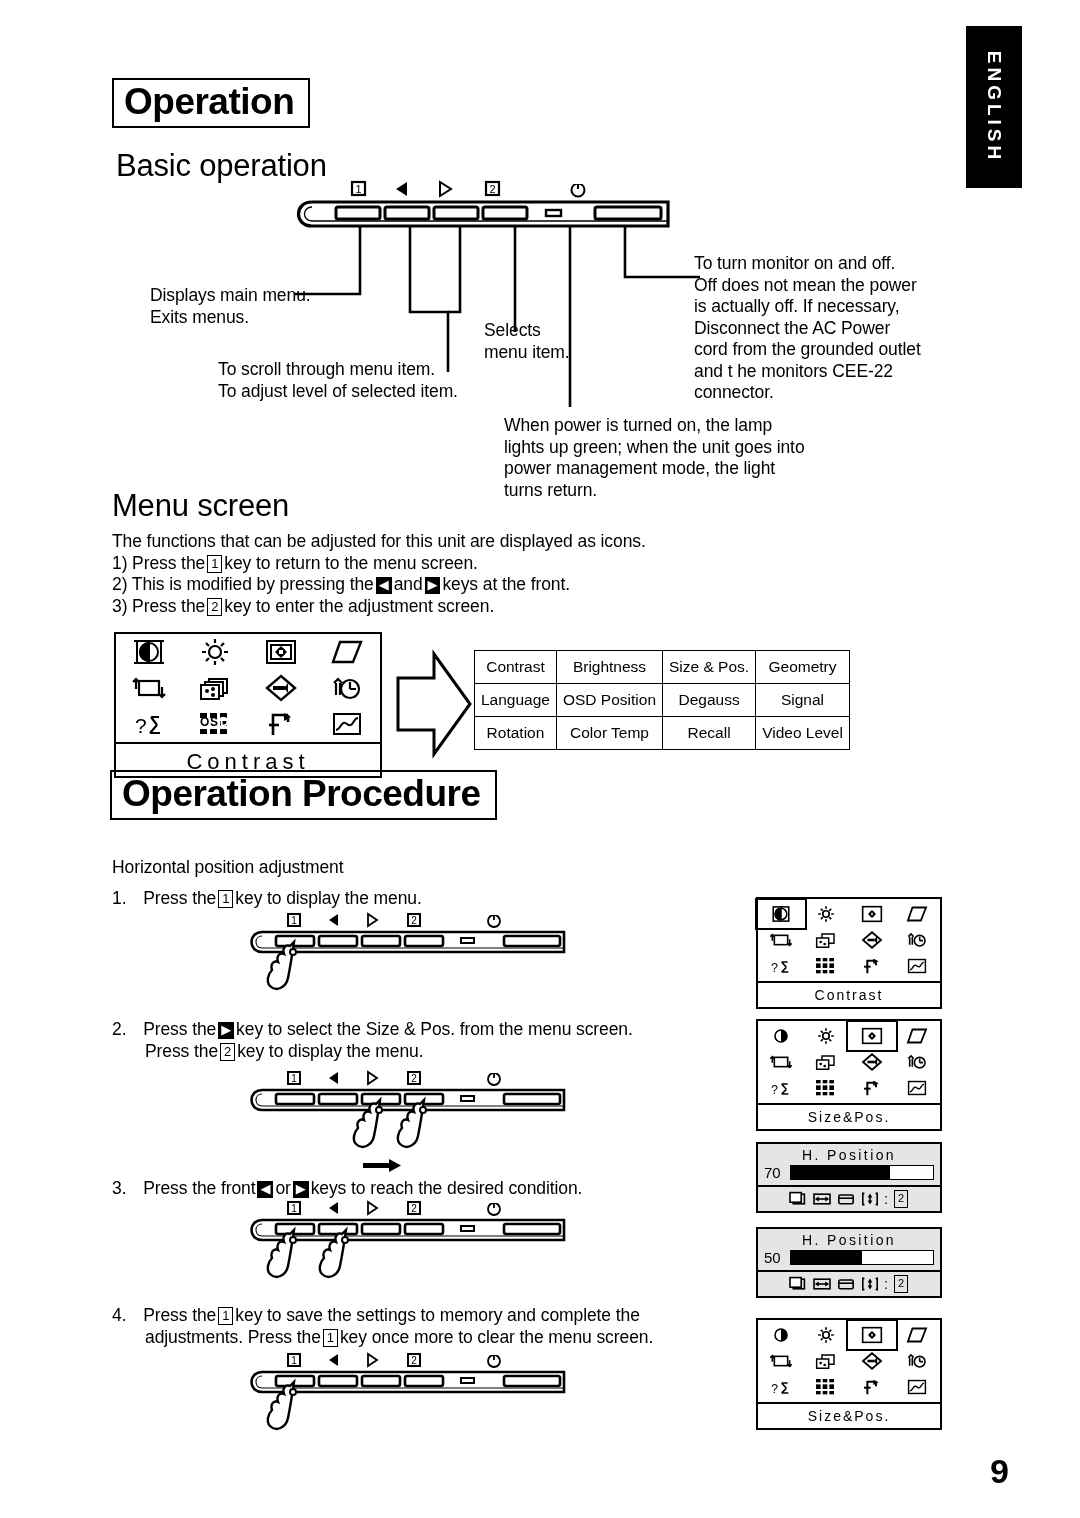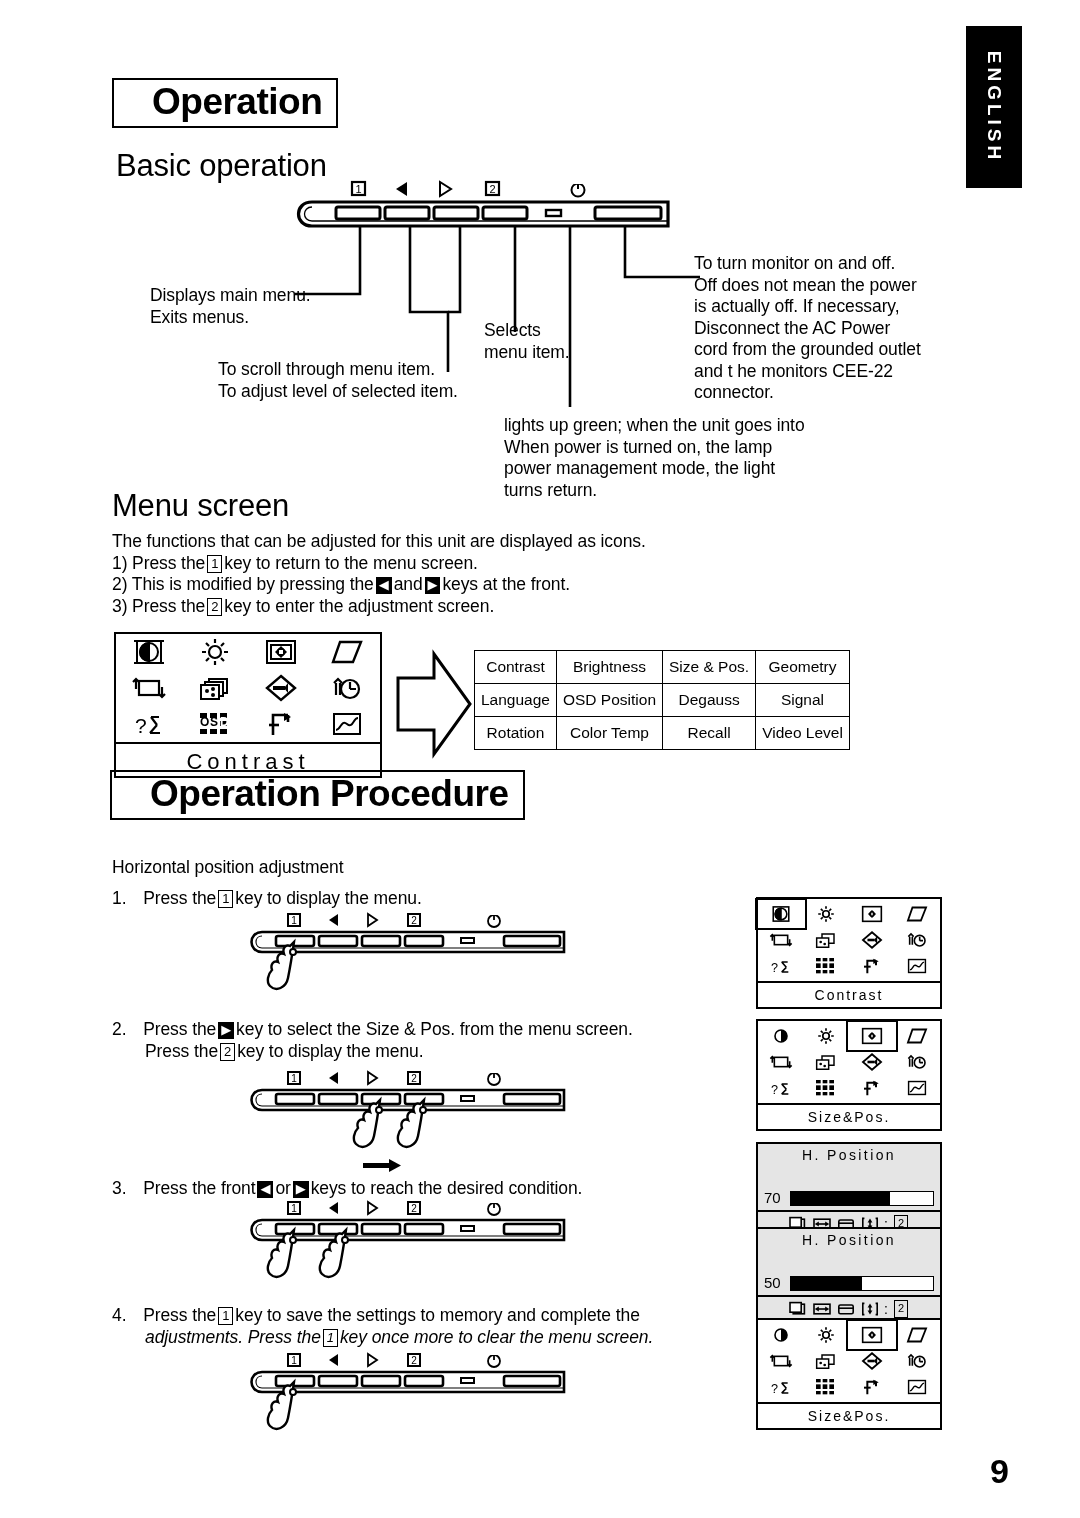--- a/index.html
+++ b/index.html
@@ -4,21 +4,21 @@
 <style>
   html,body{margin:0;padding:0;background:#fff;}
   body{width:1080px;height:1518px;position:relative;overflow:hidden;
        font-family:"Liberation Sans",sans-serif;color:#000;
        -webkit-font-smoothing:none;}
   .pg{position:absolute;inset:0;}
   .abs{position:absolute;}
 
   
   .boxhead{border:2px solid #000;display:inline-block;padding:2px 14px 4px 10px;}
-  .boxhead span{font-size:37px;font-weight:bold;letter-spacing:-.5px;line-height:1.08;margin-left:28px;}
+  .boxhead span{font-size:37px;font-weight:bold;letter-spacing:-.5px;line-height:1.08;}
   .h2{font-size:31px;letter-spacing:-.2px;}
   .body-t{font-size:17.5px;line-height:21.5px;letter-spacing:-.1px;}
 
   
   #english-tab{top:26px;left:966px;width:56px;height:162px;background:#000;}
   #english-tab .lbl{position:absolute;top:50%;left:50%;
      transform:translate(-50%,-50%) rotate(90deg);
      color:#fff;font-size:19px;font-weight:bold;letter-spacing:4px;white-space:nowrap;}
 
   
@@ -37,21 +37,21 @@
   .osd.big .title{height:35px;line-height:35px;font-size:22px;letter-spacing:5px;}
   .osd.sm{width:186px;}
   .osd.sm .grid{padding:2px 0;}
   .osd.sm .cell{height:26px;}
   .osd.sm .title{height:24px;line-height:24px;font-size:14px;letter-spacing:2px;}
   .hl{outline:2px solid #000;outline-offset:1px;}
 
   
   .osdval{border:2.5px solid #000;width:186px;background:#e5e5e5;box-sizing:border-box;}
   .osdval .vt{text-align:center;font-size:14px;letter-spacing:2.4px;padding:3px 0 1px;}
-  .osdval .row{display:flex;align-items:flex-end;padding:0 6px 4px;margin-top:25px;}
+  .osdval .row{display:flex;align-items:center;padding:0 6px 4px;}
   .osdval .num{font-size:15px;width:26px;}
   .osdval .bar{flex:1;height:13px;border:1.5px solid #000;position:relative;background:#fff;}
   .osdval .bar i{position:absolute;left:0;top:0;bottom:0;background:#000;display:block;}
   .osdval .icons{border-top:2.5px solid #000;display:flex;align-items:center;
                  justify-content:center;gap:4px;height:24px;}
 
   
   table.menutbl{border-collapse:collapse;}
   table.menutbl td{border:1.5px solid #000;text-align:center;font-size:15.5px;
                    padding:7px 6px;white-space:nowrap;}
@@ -135,22 +135,22 @@
     <div>To turn monitor on and off.</div>
     <div>Off does not mean the power</div>
     <div>is actually off. If necessary,</div>
     <div>Disconnect the AC Power</div>
     <div>cord from the grounded outlet</div>
     <div>and t he monitors CEE-22</div>
     <div>connector.</div>
   </div>
 
   <div class="abs body-t" style="top:415px;left:504px;width:370px;">
+    <div>When power is turned on, the lamp</div>
     <div>lights up green; when the unit goes into</div>
-    <div>When power is turned on, the lamp</div>
     <div>power management mode, the light</div>
     <div>turns return.</div>
   </div>
 
   <div class="abs h2" style="top:488px;left:112px;">Menu screen</div>
 
   <div class="abs body-t" style="top:531px;left:112px;width:620px;">
     <div>The functions that can be adjusted for this unit are displayed as icons.</div>
     <div>
       <span>1) Press the</span><span class="keybox">1</span><span>key to return to the menu screen.</span>
@@ -779,21 +779,21 @@
       <circle cx="47" cy="40" r="3" fill="#fff" stroke="#000" stroke-width="2"></circle>
       <circle cx="99" cy="40" r="3" fill="#fff" stroke="#000" stroke-width="2"></circle>
     </svg>
   </div>
 
   <div class="abs body-t" style="top:1305px;left:112px;width:630px;">
     <div>
       <span>4.</span>
       <span style="display:inline-block;width:12px;"></span><span>Press the</span><span class="keybox">1</span><span>key to save the settings to memory and complete the</span>
     </div>
-    <div style="padding-left:33px;font-style:italic;">
+    <div style="padding-left:33px;">
       <span>adjustments. Press the</span><span class="keybox">1</span><span>key once more to clear the menu screen.</span>
     </div>
   </div>
 
   <div class="abs" style="top:1352px;left:246px;">
     <svg width="320" height="105" viewBox="0 0 320 105">
       <g fill="#000" font-family="Liberation Sans, sans-serif">
         <rect x="42" y="2" width="12" height="12" fill="none" stroke="#000" stroke-width="2"></rect>
           <text x="48" y="12" font-size="10" text-anchor="middle">1</text>
         <path d="M92 2 L92 14 L83 8 Z"></path>

